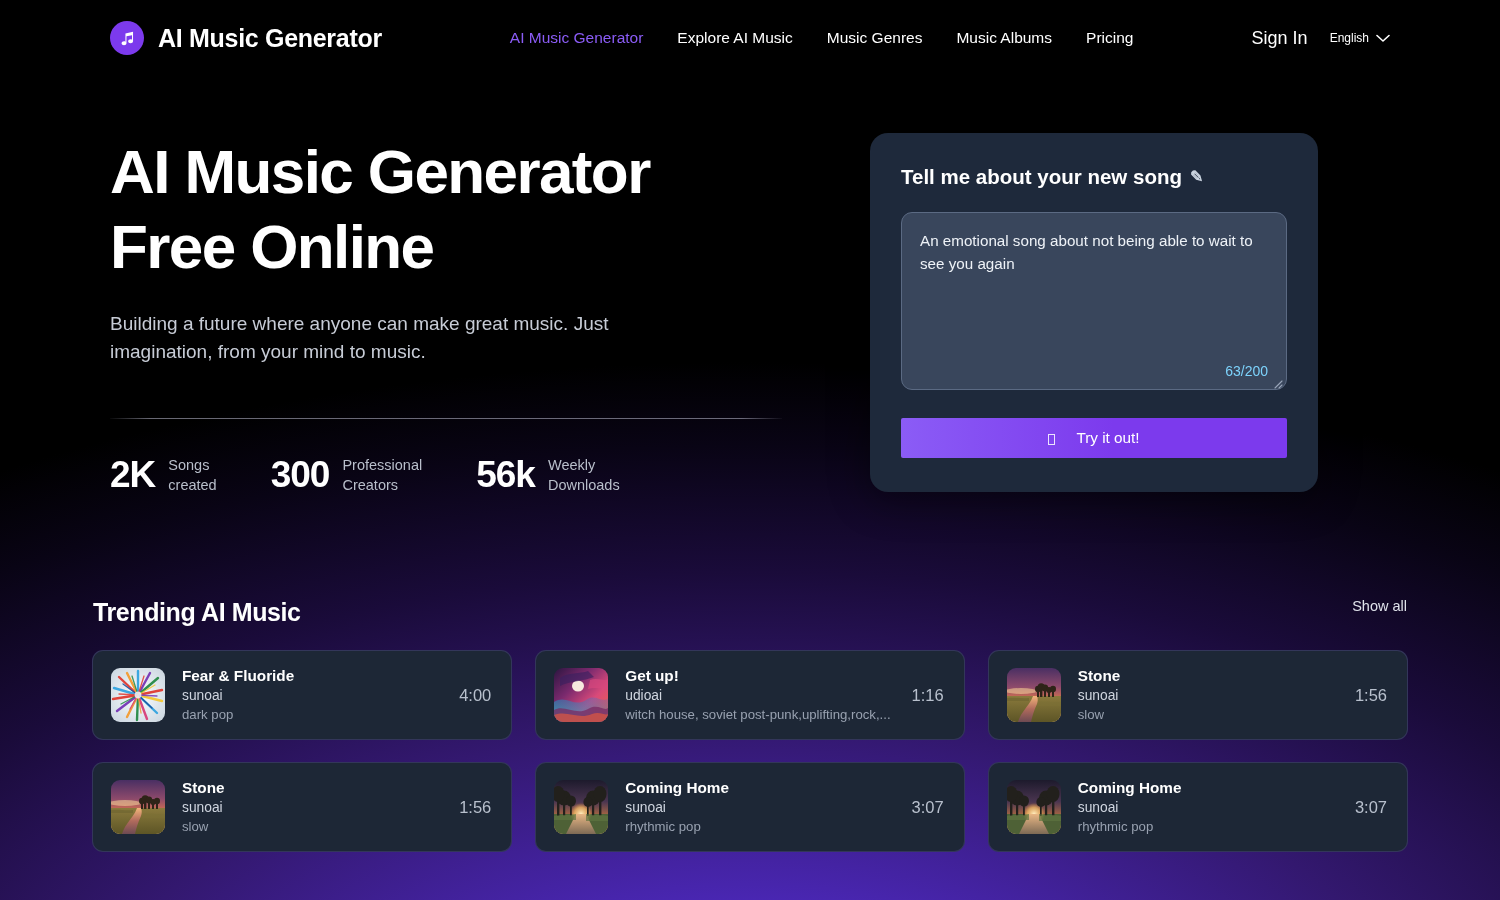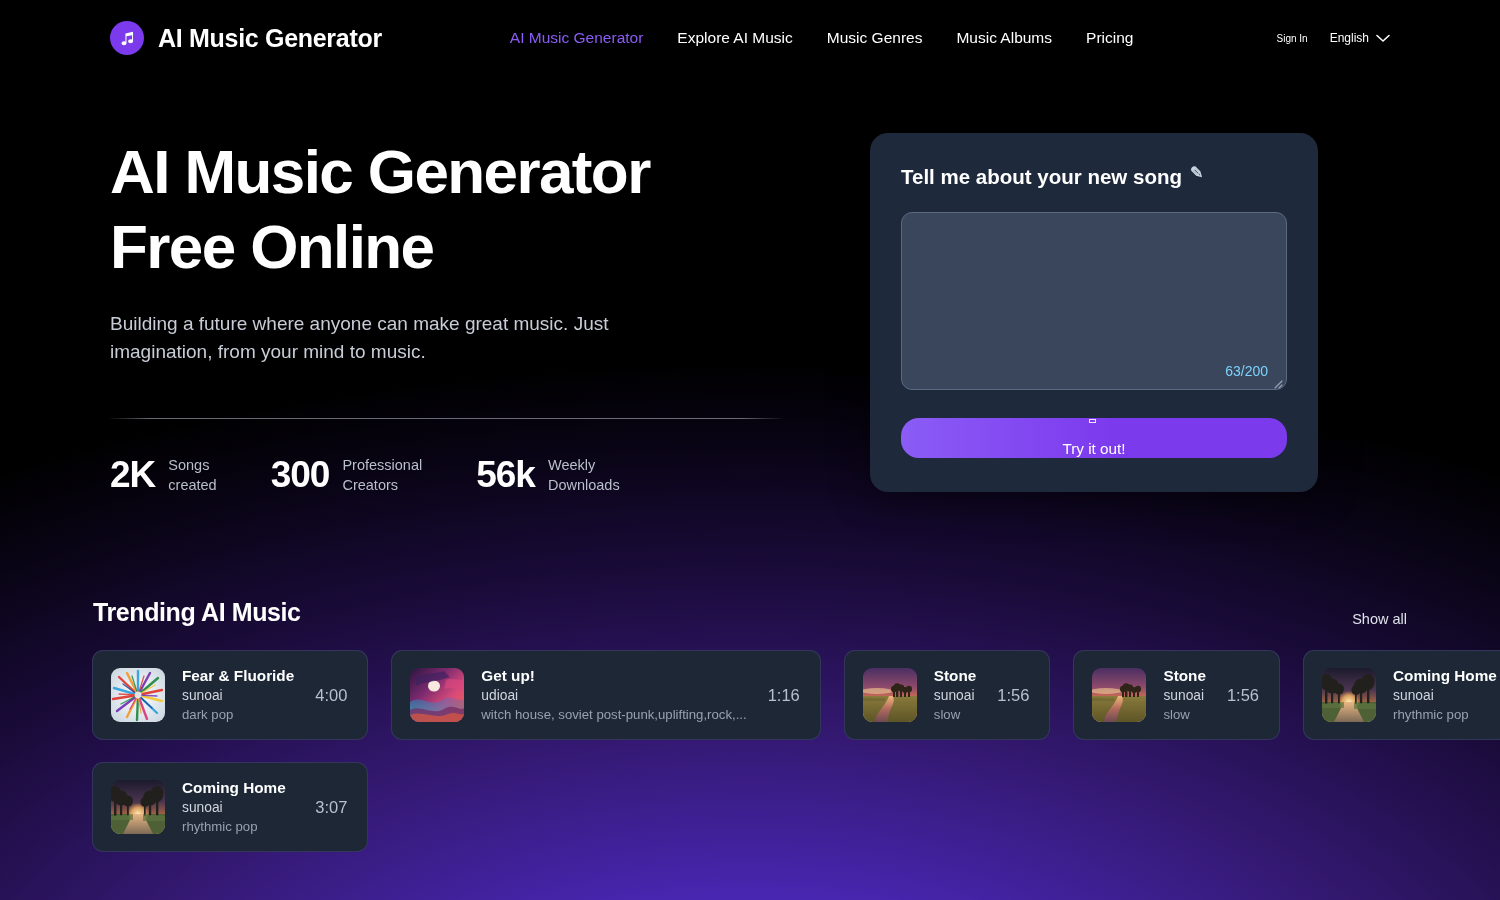--- a/index.html
+++ b/index.html
@@ -82,21 +82,21 @@
   }
   .nav-link.active { color: #8b5cf6; }
 
   #header-right {
     margin-left: auto;
     display: flex;
     align-items: center;
     gap: 22px;
   }
   #sign-in {
-    font-size: 10px;
+    font-size: 18px;
     color: #ffffff;
     cursor: pointer;
     white-space: nowrap;
   }
   #lang-picker {
     display: flex;
     align-items: center;
     gap: 7px;
     cursor: pointer;
   }
@@ -165,20 +165,21 @@
     margin-top: -1px;
     background: #1e293b;
     border-radius: 18px;
     padding: 32px 31px 34px 31px;
     align-self: flex-start;
     box-shadow: 0 6px 40px rgba(0,0,0,0.45);
   }
 
   #prompt-heading {
     display: flex;
+    align-items: center;
     gap: 8px;
     font-size: 20.5px;
     font-weight: 600;
     color: #ffffff;
     margin-bottom: 23px;
   }
   #pencil-icon {
     font-size: 16px;
     color: #cbd5e1;
     line-height: 1;
@@ -213,71 +214,69 @@
     height: 12px;
     pointer-events: auto;
     cursor: nwse-resize;
   }
 
   #try-button {
     margin-top: 28px;
     width: 100%;
     height: 40px;
     border: none;
-    border-radius: 18px;
+    border-radius: 2px;
     background: linear-gradient(90deg, #8b5cf6 0%, #7c3aed 55%, #7c3aed 100%);
     color: #ffffff;
     font-family: "Liberation Sans", sans-serif;
     font-size: 15.3px;
     font-weight: 500;
     cursor: pointer;
     display: flex;
     align-items: center;
     justify-content: center;
     gap: 18px;
-    flex-direction: column;
   }
   .tofu {
     display: inline-block;
     width: 7px;
     height: 11px;
     border: 1px solid rgba(255,255,255,0.85);
     margin-right: 3px;
     position: relative;
     top: 1px;
   }
 
   
   #trending {
     padding: 0 92px;
     margin-top: 102px;
   }
 
   #trending-head {
     display: flex;
-    align-items: flex-end;
     justify-content: space-between;
     padding: 0 1px 0 1px;
     margin-bottom: 23px;
   }
   #trending-title {
     font-size: 25px;
     font-weight: bold;
     letter-spacing: -0.4px;
     color: #ffffff;
   }
   #show-all {
     font-size: 14.5px;
     color: #dfe2ea;
     cursor: pointer;
   }
 
   #track-grid {
     display: grid;
-    grid-template-columns: repeat(5, 1fr);
+    grid-template-columns: repeat(3, 1fr);
     gap: 22px 23px;
   }
 
   .track-card {
     height: 90px;
     background: #1d2736;
     border: 1px solid rgba(130,110,220,0.22);
     border-radius: 11px;
     display: flex;
     align-items: center;
@@ -400,20 +399,21 @@
       </div>
     </div>
 
     <div id="prompt-card">
       <div id="prompt-heading">
         <span>Tell me about your new song</span>
         <span id="pencil-icon">✎</span>
       </div>
 
       <div id="prompt-box">
+        <div id="prompt-text">An emotional song about not being able to wait to see you again</div>
         <div id="char-counter">63/200</div>
         <span id="resize-handle">
           <svg width="12" height="12" viewBox="0 0 12 12" aria-hidden="true">
             <path d="M11 4 L4 11 M11 8 L8 11" stroke="#9aa6ba" stroke-width="1.1" fill="none" stroke-linecap="round"></path>
           </svg>
         </span>
       </div>
 
       <button id="try-button">
         <span class="tofu"></span>

